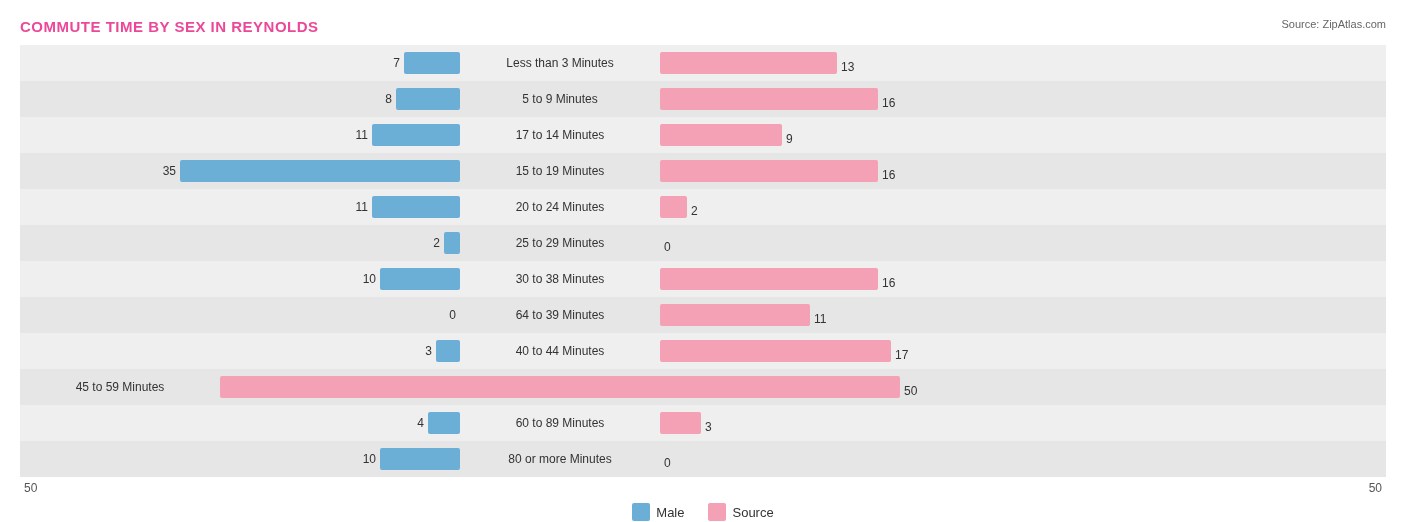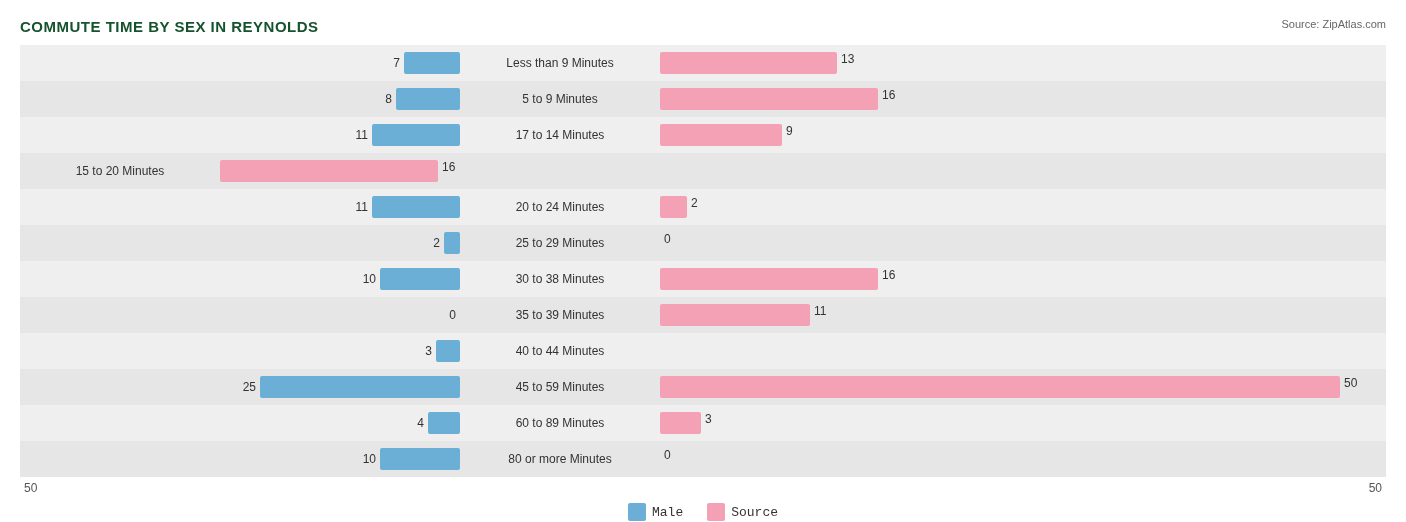--- a/index.html
+++ b/index.html
@@ -14,21 +14,21 @@
     .chart-container {
       padding: 18px 20px 20px 20px;
       position: relative;
     }
     .chart-title {
       font-size: 15px;
       font-weight: bold;
       text-transform: uppercase;
       letter-spacing: 0.5px;
       margin-bottom: 10px;
-      color: #14532d;
+      color: #ec4899;
     }
     .source {
       position: absolute;
       top: 18px;
       right: 20px;
       font-size: 11px;
       color: #666;
       text-align: right;
     }
     .bar-male {
@@ -94,21 +94,21 @@
       color: #333;
     }
     .male-bar-wrap {
       display: flex;
       align-items: center;
       justify-content: flex-end;
       width: 100%;
     }
     .female-bar-wrap {
       display: flex;
-      align-items: flex-start;
+      align-items: flex-end;
       width: 100%;
     }
     .axis-row {
       display: flex;
       align-items: center;
       margin-top: 4px;
     }
     .axis-left {
       width: 440px;
       display: flex;
@@ -135,21 +135,20 @@
       justify-content: center;
       align-items: center;
       margin-top: 8px;
       gap: 24px;
     }
     .legend-item {
       display: flex;
       align-items: center;
       gap: 6px;
       font-size: 13px;
-      font-family: Liberation Mono, monospace;
     }
     .legend-box {
       width: 18px;
       height: 18px;
       border-radius: 2px;
     }
   </style>
 </head>
 <body>
 
@@ -158,21 +157,21 @@
   <div class="source">Source: ZipAtlas.com</div>
 
   <div class="chart-body" id="chart-body">
   <div class="chart-row stripe-odd">
       <div class="male-area">
         <div class="male-bar-wrap">
           <span class="val-left">7</span>
           <div class="bar-male" style="width:56px;"></div>
         </div>
       </div>
-      <div class="center-label-col">Less than 9 Minutes</div>
+      <div class="center-label-col">Less than 3 Minutes</div>
       <div class="female-area">
         <div class="female-bar-wrap">
           <div class="bar-female" style="width:177px;"></div>
           <span class="val-right">13</span>
         </div>
       </div>
     </div>
       <div class="chart-row stripe-even">
       <div class="male-area">
         <div class="male-bar-wrap">
@@ -197,21 +196,27 @@
       </div>
       <div class="center-label-col">17 to 14 Minutes</div>
       <div class="female-area">
         <div class="female-bar-wrap">
           <div class="bar-female" style="width:122px;"></div>
           <span class="val-right">9</span>
         </div>
       </div>
     </div>
       <div class="chart-row stripe-even">
-      <div class="center-label-col">15 to 20 Minutes</div>
+      <div class="male-area">
+        <div class="male-bar-wrap">
+          <span class="val-left">35</span>
+          <div class="bar-male" style="width:280px;"></div>
+        </div>
+      </div>
+      <div class="center-label-col">15 to 19 Minutes</div>
       <div class="female-area">
         <div class="female-bar-wrap">
           <div class="bar-female" style="width:218px;"></div>
           <span class="val-right">16</span>
         </div>
       </div>
     </div>
       <div class="chart-row stripe-odd">
       <div class="male-area">
         <div class="male-bar-wrap">
@@ -257,44 +262,44 @@
         </div>
       </div>
     </div>
       <div class="chart-row stripe-even">
       <div class="male-area">
         <div class="male-bar-wrap">
           <span class="val-left">0</span>
           <div class="bar-male" style="width:0px;"></div>
         </div>
       </div>
-      <div class="center-label-col">35 to 39 Minutes</div>
+      <div class="center-label-col">64 to 39 Minutes</div>
       <div class="female-area">
         <div class="female-bar-wrap">
           <div class="bar-female" style="width:150px;"></div>
           <span class="val-right">11</span>
         </div>
       </div>
     </div>
       <div class="chart-row stripe-odd">
       <div class="male-area">
         <div class="male-bar-wrap">
           <span class="val-left">3</span>
           <div class="bar-male" style="width:24px;"></div>
         </div>
       </div>
       <div class="center-label-col">40 to 44 Minutes</div>
-    </div>
-      <div class="chart-row stripe-even">
-      <div class="male-area">
-        <div class="male-bar-wrap">
-          <span class="val-left">25</span>
-          <div class="bar-male" style="width:200px;"></div>
-        </div>
-      </div>
+      <div class="female-area">
+        <div class="female-bar-wrap">
+          <div class="bar-female" style="width:231px;"></div>
+          <span class="val-right">17</span>
+        </div>
+      </div>
+    </div>
+      <div class="chart-row stripe-even">
       <div class="center-label-col">45 to 59 Minutes</div>
       <div class="female-area">
         <div class="female-bar-wrap">
           <div class="bar-female" style="width:680px;"></div>
           <span class="val-right">50</span>
         </div>
       </div>
     </div>
       <div class="chart-row stripe-odd">
       <div class="male-area">

